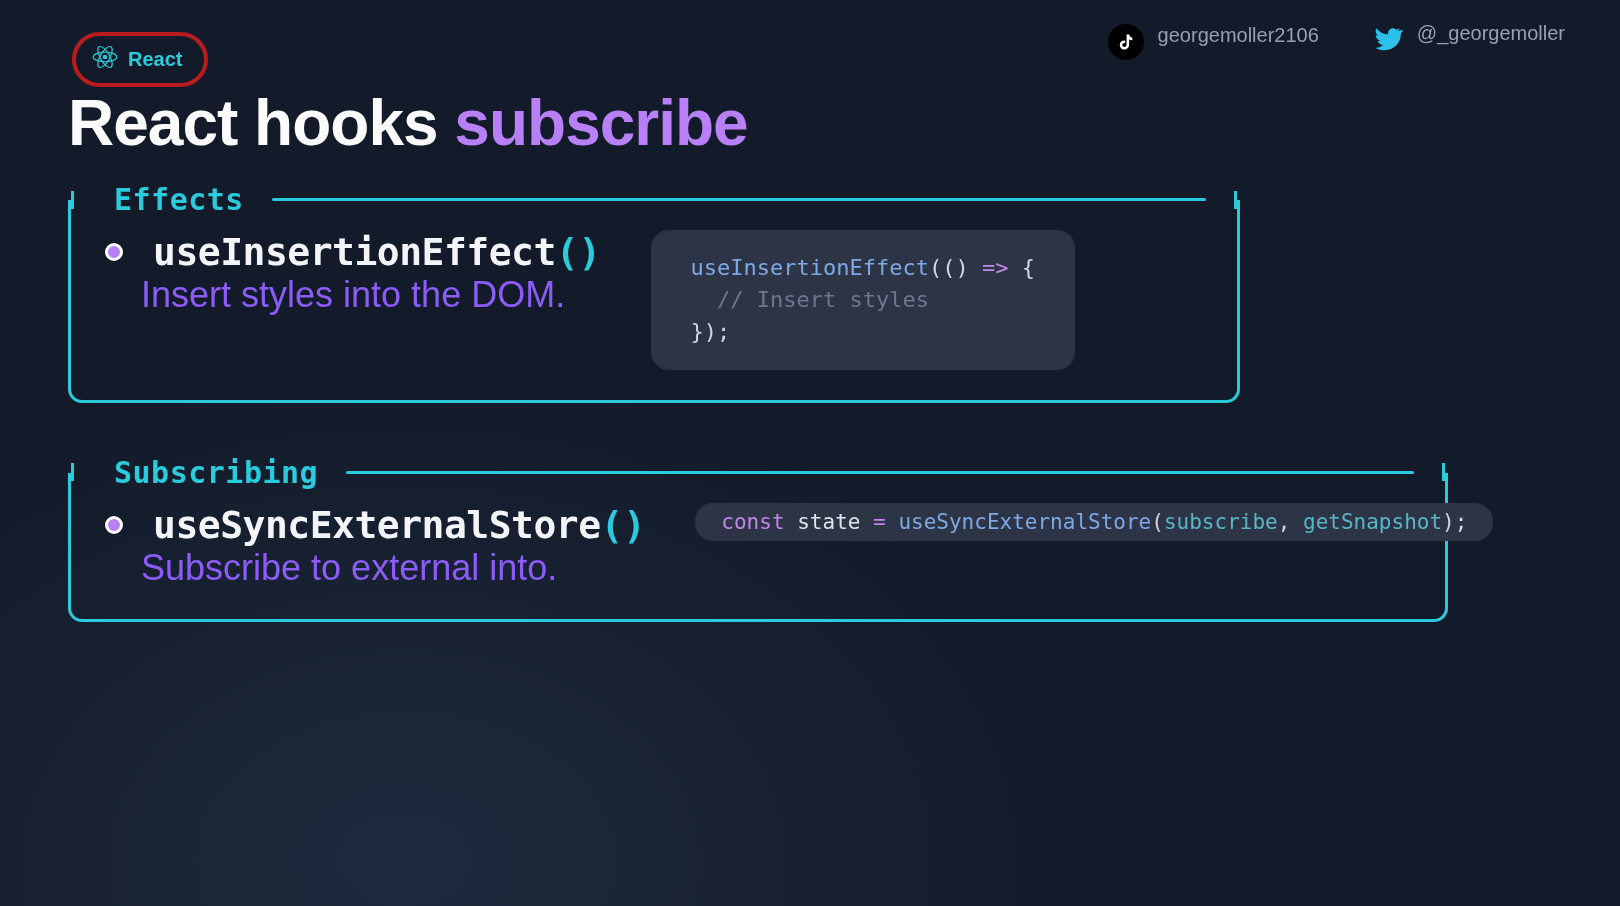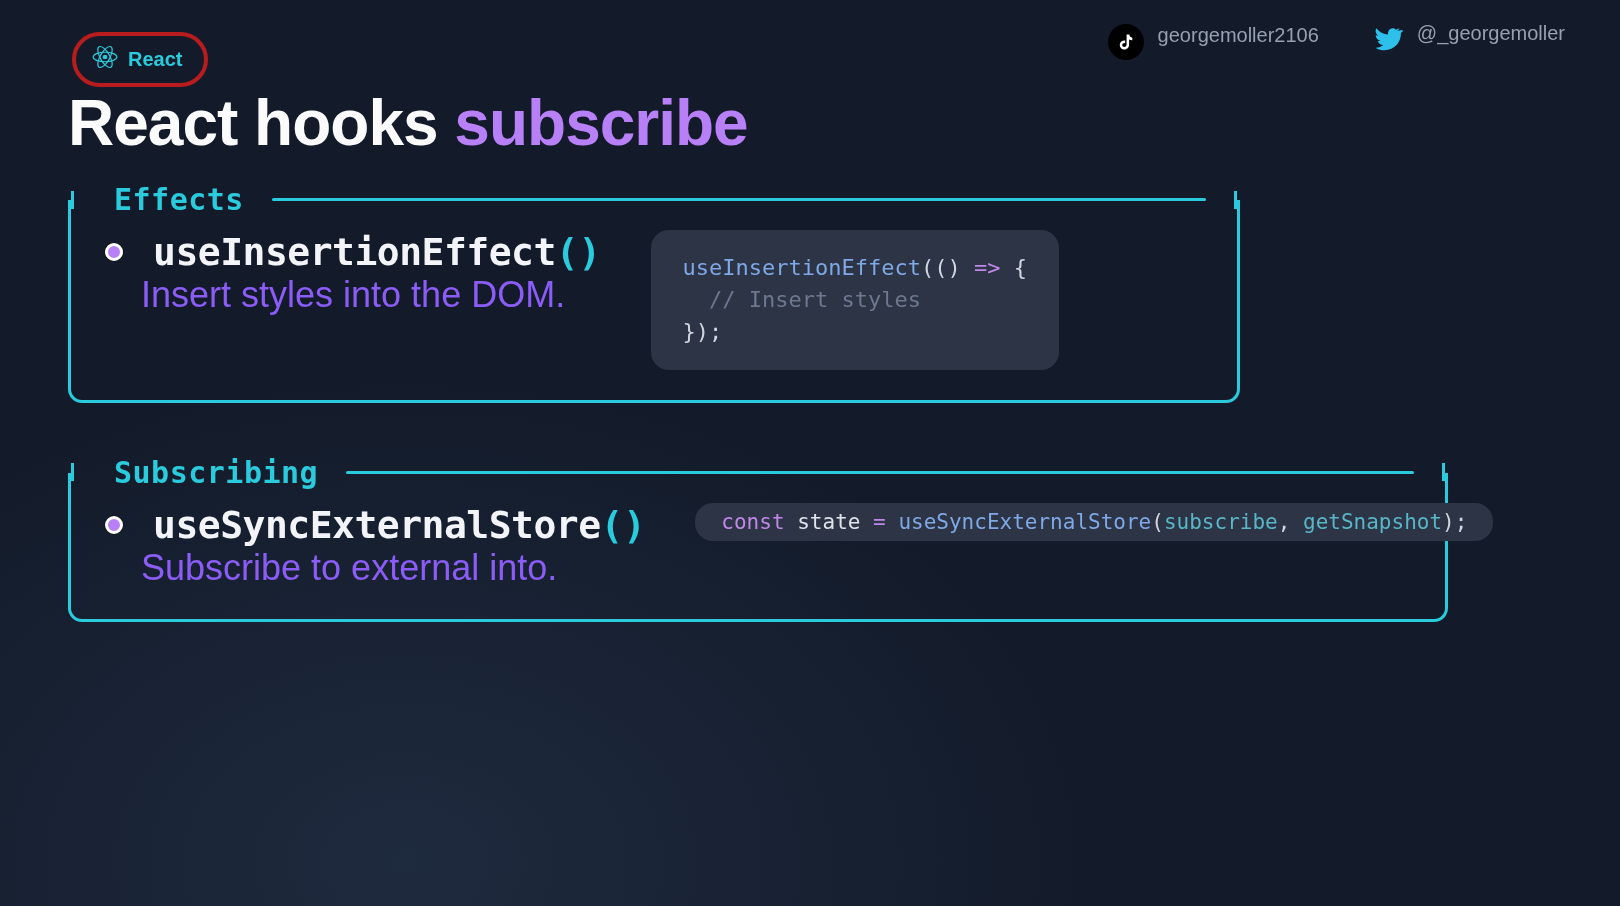--- a/index.html
+++ b/index.html
@@ -116,21 +116,21 @@
   .parens { color: #2acbdc; }
   .hook-desc {
     margin-left: 36px;
     font-size: 36px;
     color: #8b5cf6;
     font-weight: 400;
   }
   .code-card {
     background: #2c3445;
     border-radius: 18px;
-    padding: 22px 32px;
+    padding: 22px 40px;
     font-family: ui-monospace, "SF Mono", Menlo, Consolas, monospace;
     font-size: 22px;
     line-height: 1.45;
     color: #d0d6e0;
     white-space: pre;
   }
   .tok-fn { color: #7fa8e6; }
   .tok-comment { color: #6d7890; }
   .tok-kw { color: #c287e8; }
   .tok-id { color: #dfe3ea; }

